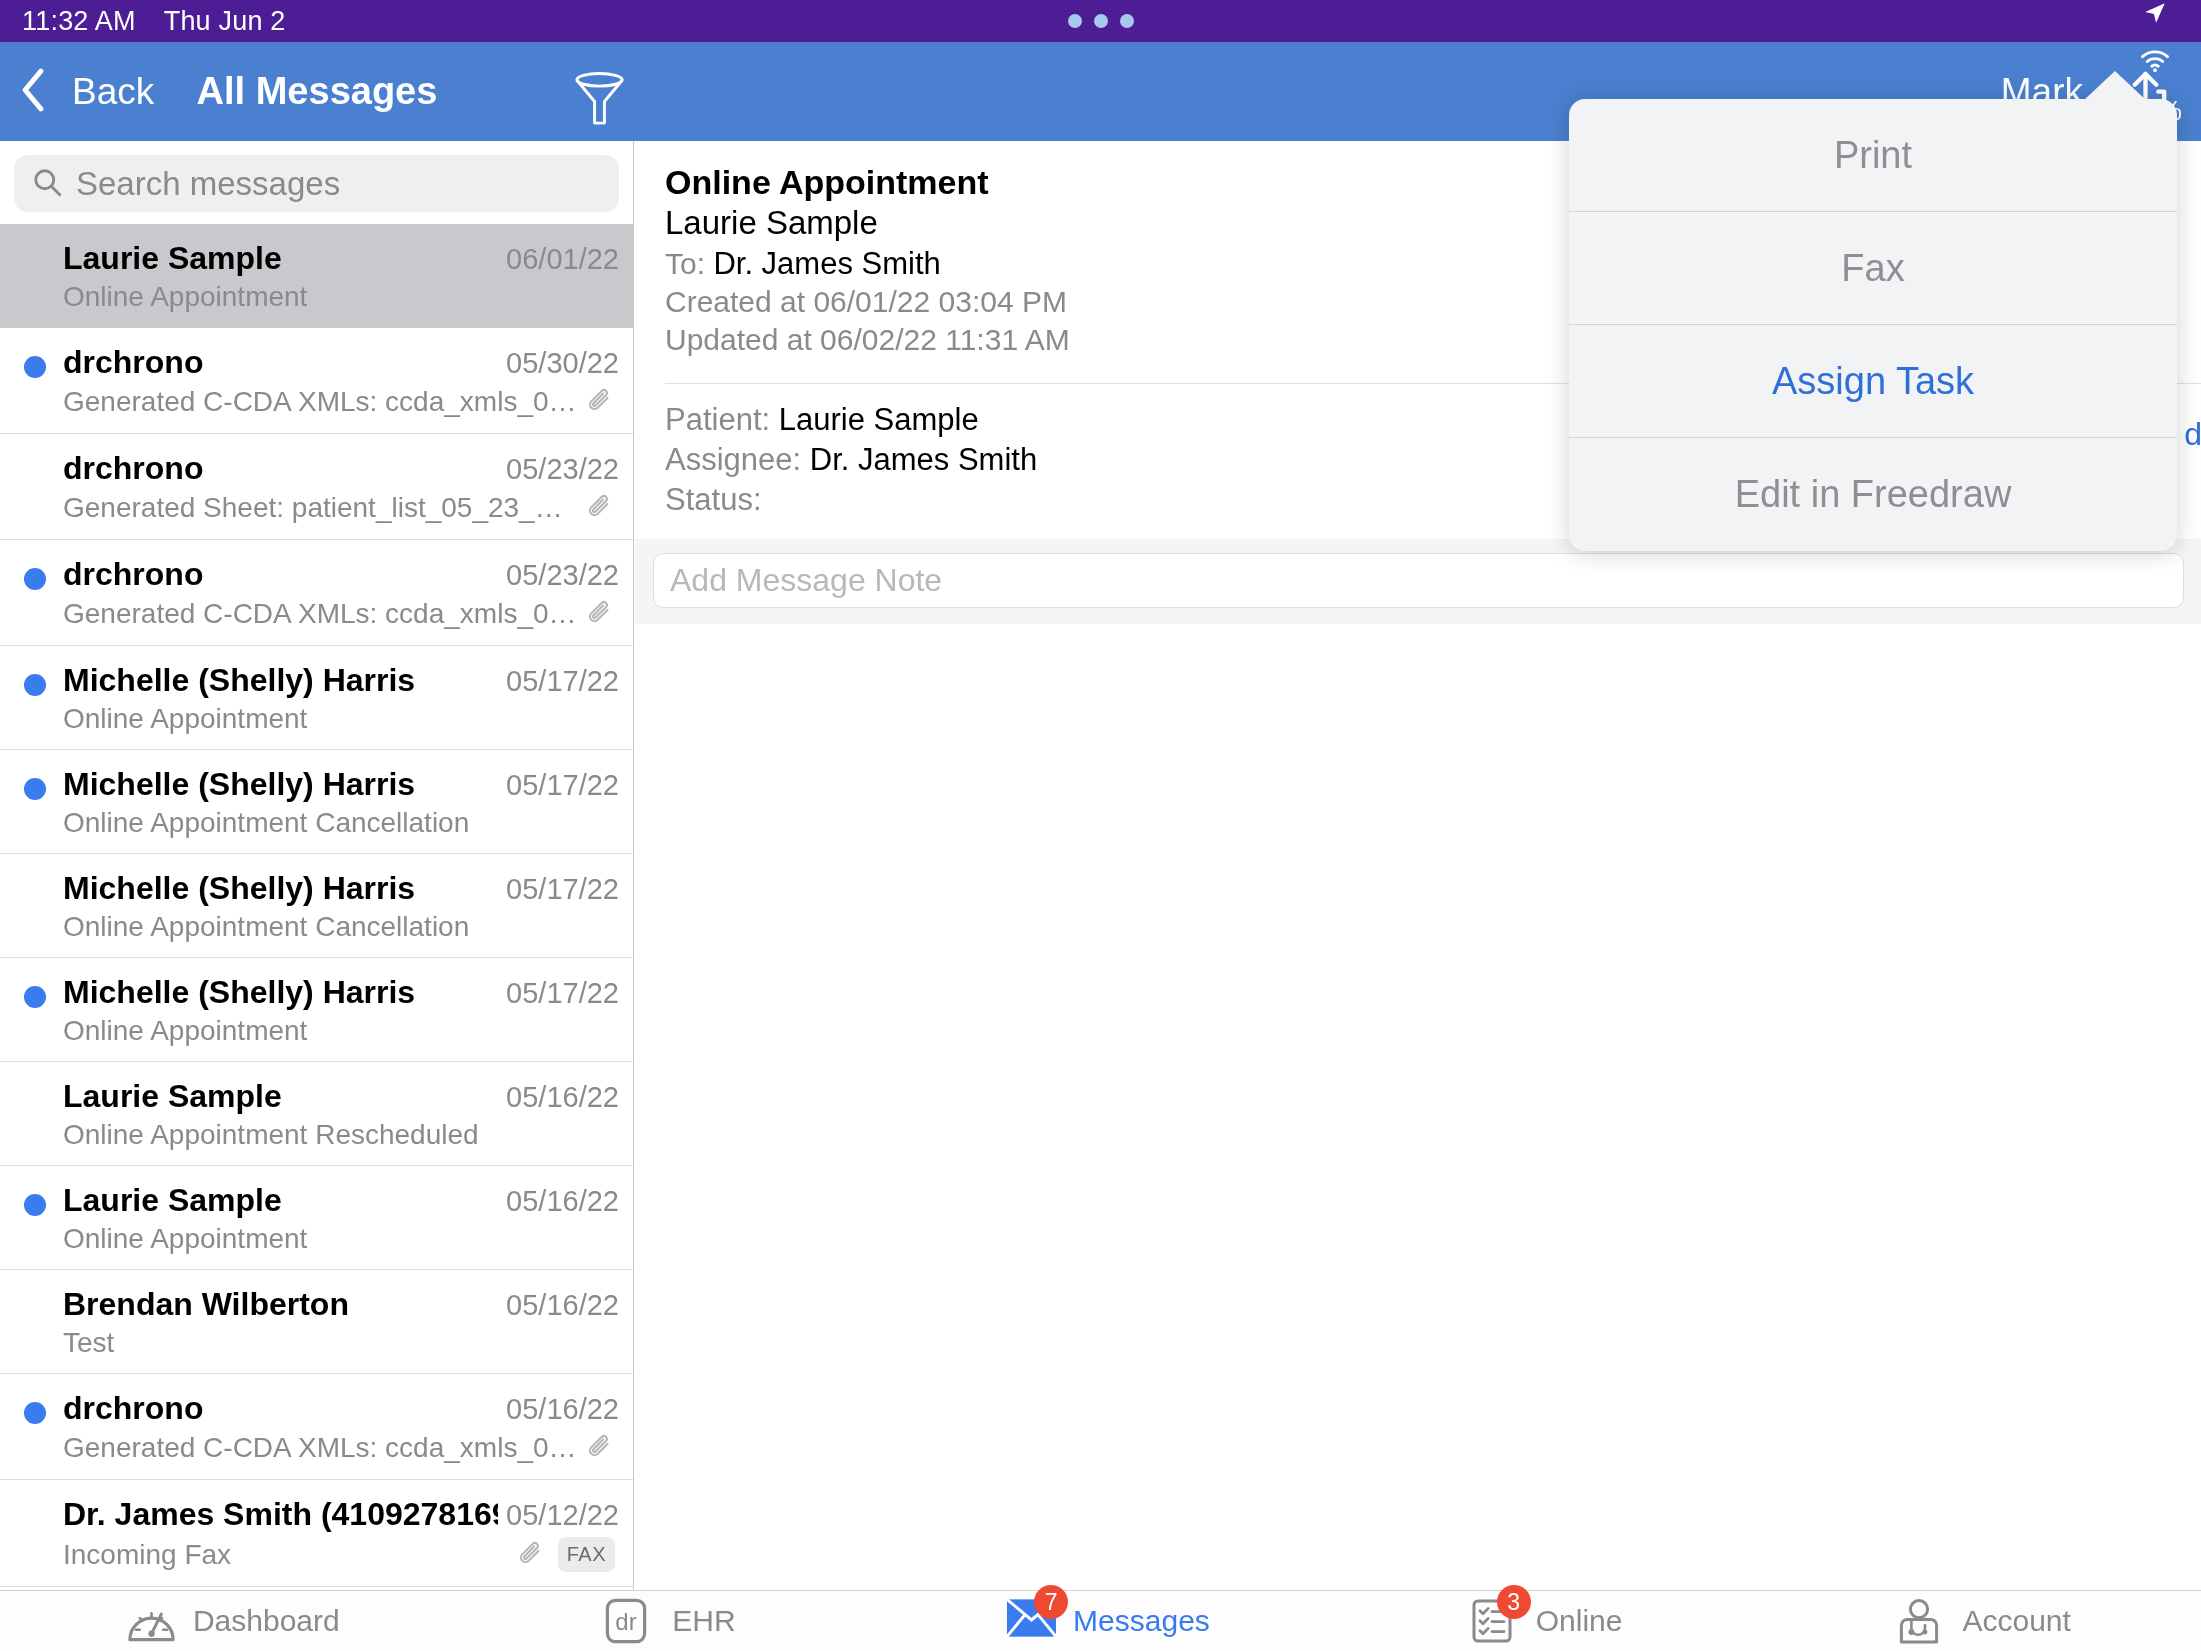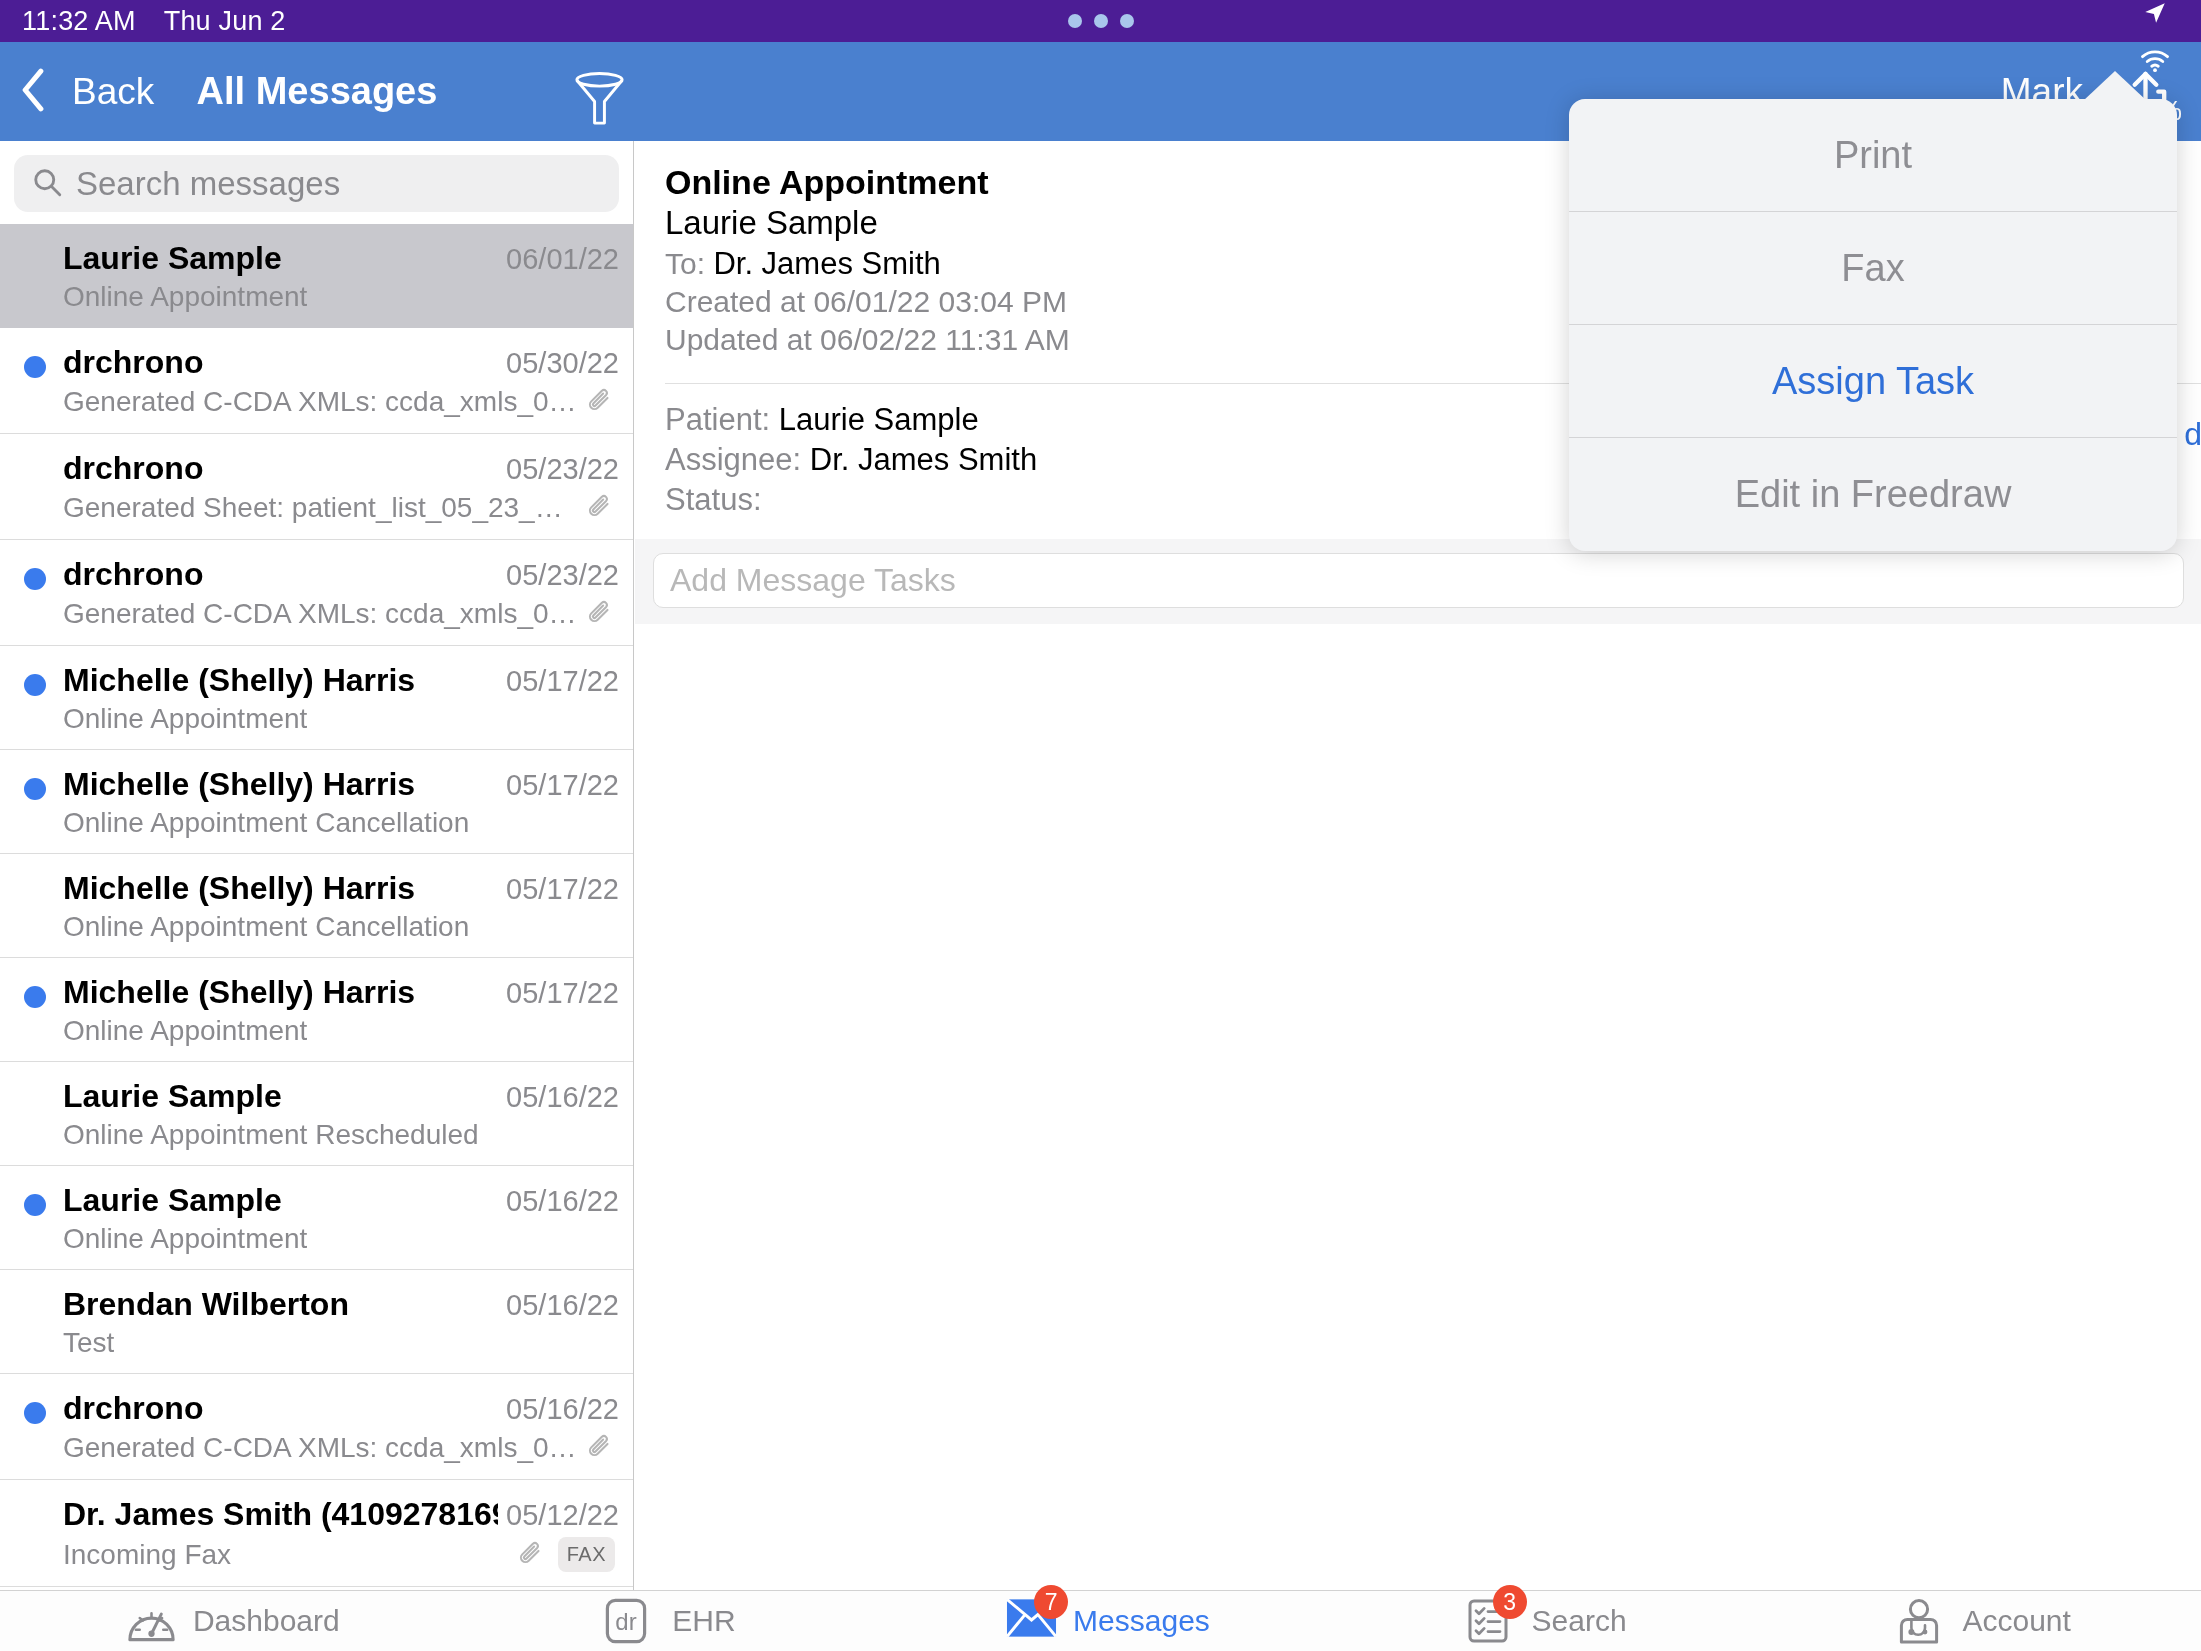--- a/index.html
+++ b/index.html
@@ -442,21 +442,21 @@
       <span>Assignee:</span>
       <b>Dr. James Smith</b>
     </div>
     <div class="meta-line">
       <span>Status:</span>
       <b></b>
     </div>
   </div>
   <div id="note-zone">
     <div id="note-input">
-      <span class="ph">Add Message Tasks</span>
+      <span class="ph">Add Message Note</span>
     </div>
   </div>
   <div id="hidden-blue">d</div>
 </div>
 
 <div id="pop-arrow"></div>
 <div id="popover">
     <div class="pop-item">Print</div>
     <div class="pop-item">Fax</div>
     <div class="pop-item enabled">Assign Task</div>
@@ -486,21 +486,21 @@
           <path d="M0.5 0.5 13 11 25.5 0.5M0.5 19.5 9.5 8.5M25.5 19.5 16.5 8.5" stroke="#ffffff" stroke-width="1.5" fill="none"></path>
         </svg><span class="badge">7</span></span>
       <span>Messages</span>
     </div>
     <div class="tab">
       <span class="ico"><svg width="46" height="46" viewBox="0 0 23 23">
           <rect x="2.5" y="1.5" width="18" height="20" rx="2" stroke="#8a8a8e" stroke-width="1.5" fill="none"></rect>
           <path d="M5.5 6.4 7 7.9 9.6 5.2M5.5 11.4 7 12.9 9.6 10.2M5.5 16.4 7 17.9 9.6 15.2" stroke="#8a8a8e" stroke-width="1.4" fill="none" stroke-linecap="round" stroke-linejoin="round"></path>
           <path d="M11.5 6.8h6M11.5 11.8h6M11.5 16.8h6" stroke="#8a8a8e" stroke-width="1.4" stroke-linecap="round"></path>
         </svg><span class="badge">3</span></span>
-      <span>Search</span>
+      <span>Online</span>
     </div>
     <div class="tab">
       <span class="ico"><svg width="48" height="46" viewBox="0 0 24 23">
           <circle cx="12" cy="5.6" r="4.3" stroke="#8a8a8e" stroke-width="1.5" fill="none"></circle>
           <path d="M3.2 22v-8.3a3 3 0 0 1 3-3h11.6a3 3 0 0 1 3 3V22z" stroke="#8a8a8e" stroke-width="1.5" fill="none" stroke-linejoin="round"></path>
           <path d="M8.2 11v4a3.4 3.4 0 0 0 6.8 0v-1.4" stroke="#8a8a8e" stroke-width="1.3" fill="none" stroke-linecap="round"></path>
           <circle cx="8.2" cy="17" r="1.5" fill="#8a8a8e"></circle>
           <circle cx="15" cy="17" r="1.2" fill="#8a8a8e"></circle>
         </svg></span>
       <span>Account</span>

